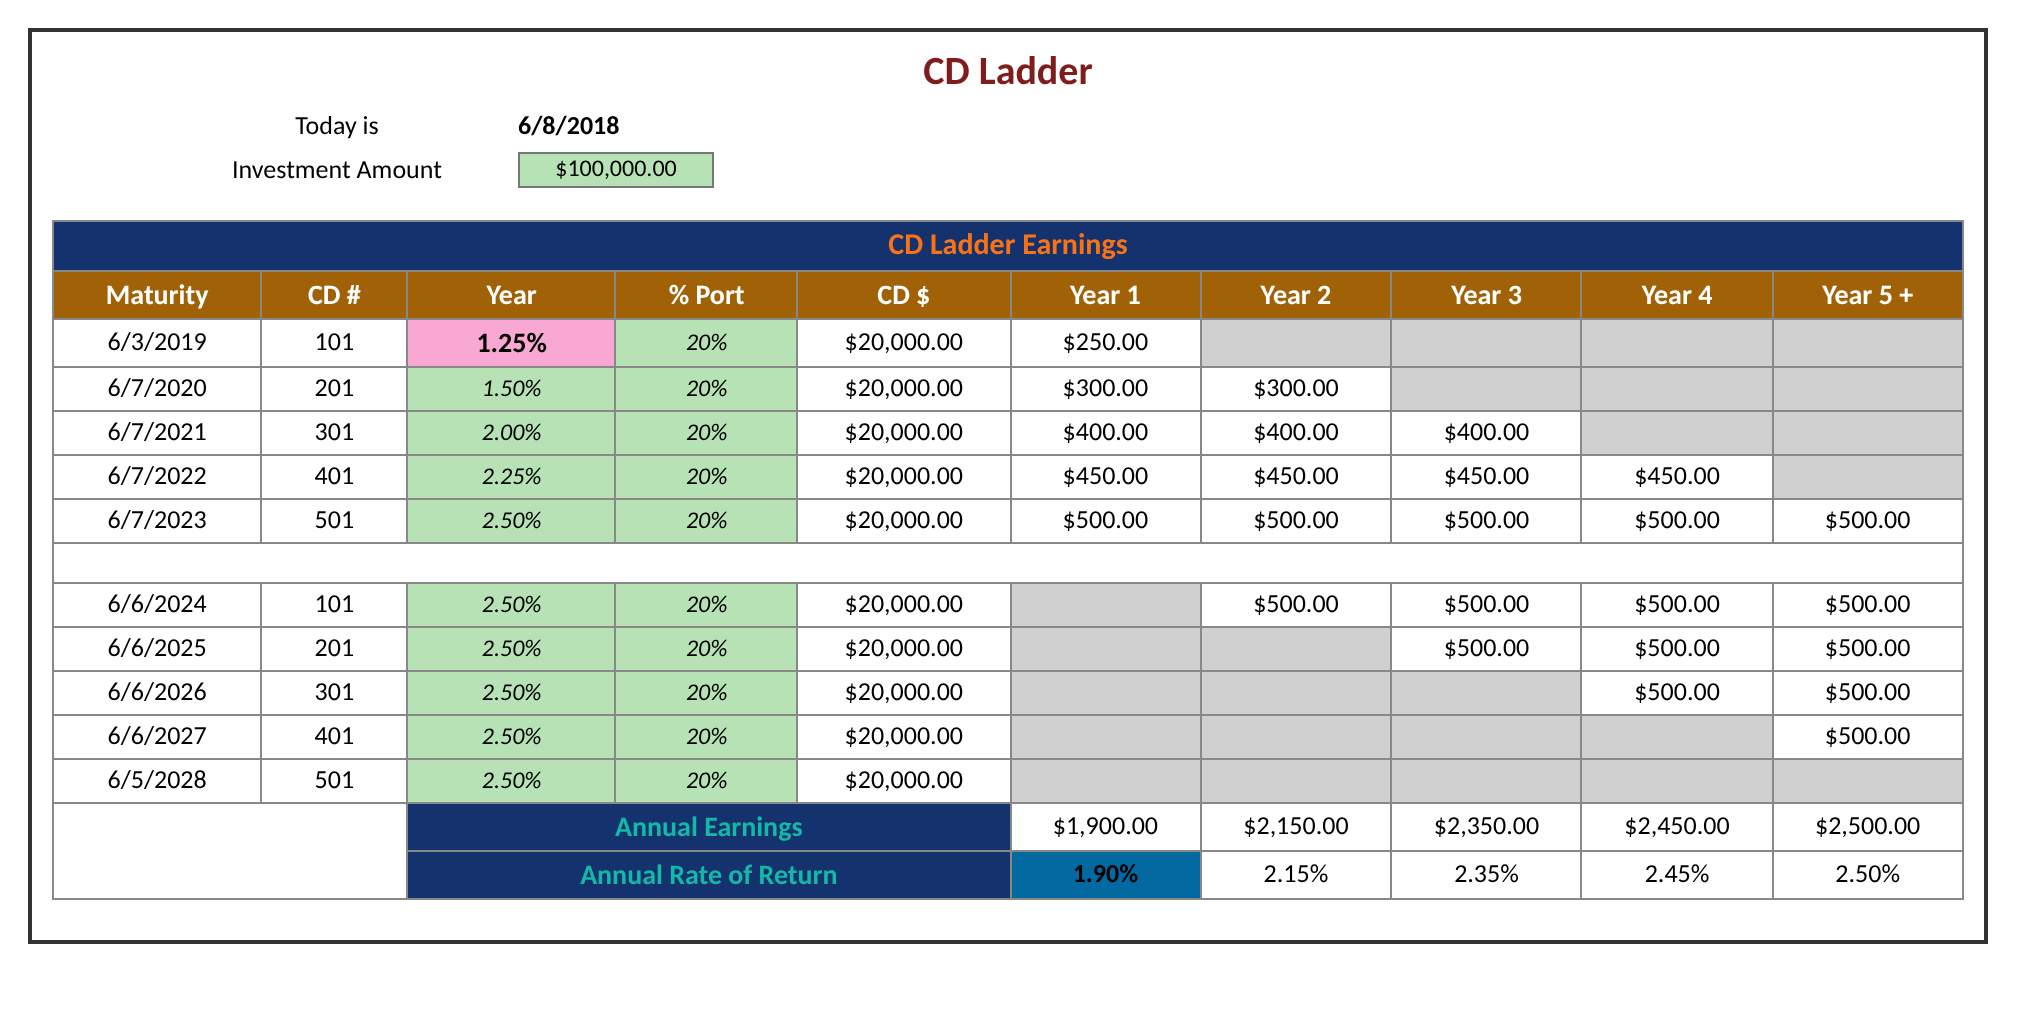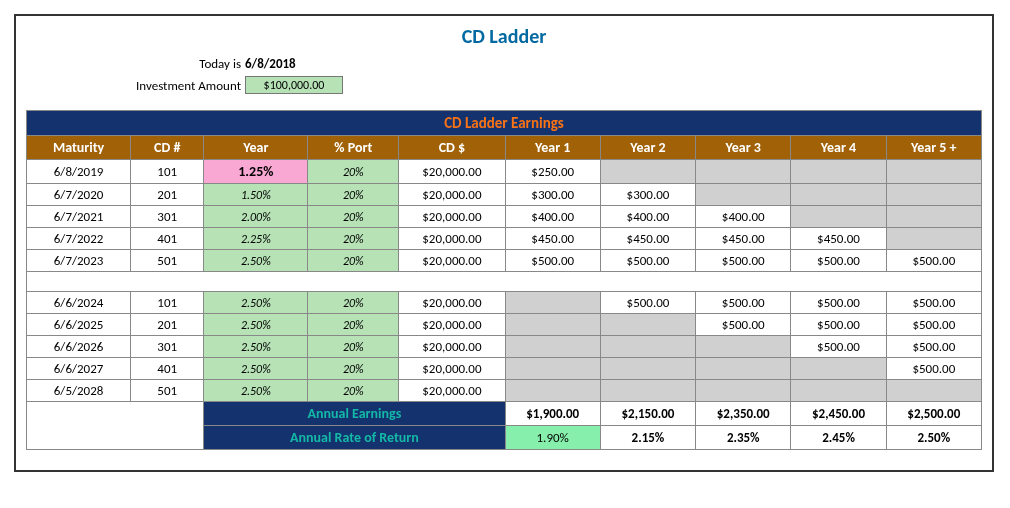--- a/index.html
+++ b/index.html
@@ -11,38 +11,38 @@
     background:#fff;
   }
   .outer {
     border:2px solid #333;
     width:980px;
     box-sizing:border-box;
     padding:6px 10px 20px 10px;
   }
   .page-title {
     text-align:center;
-    color:#0369a1;
+    color:#7f1d1d;
     font-weight:bold;
     font-size:20px;
     margin:2px 0 4px 0;
   }
   .top-info {
     margin-left:70px;
     margin-bottom:14px;
   }
   .top-row {
     display:flex;
     align-items:center;
     height:22px;
   }
   .top-label {
     width:145px;
-    text-align:right;
-    padding-right:4px;
+    text-align:center;
+    padding-right:18px;
   }
   .top-val-bold {
     font-weight:bold;
   }
   .invest-input {
     border:1px solid #777;
     background:#b6e2b6;
     font-size:12px;
     width:84px;
     text-align:center;
@@ -108,26 +108,26 @@
     border-top:1px solid #888;border-bottom:1px solid #888;
     height:6px;padding:0;background:#fff;
   }
   .footer-label {
     background:#14326e;color:#14b8a6;font-weight:bold;
     text-align:right;padding-right:10px;font-size:14px;
     border-color:#14326e;
   }
   .footer-blank-left {border:1px solid #888;background:#fff;}
   .footer-val {
-    font-weight:bold;text-align:right;padding-right:8px;
+    font-weight:normal;text-align:right;padding-right:8px;
     border:1px solid #888;
     margin-top:25px;
   }
   .footer-val-highlight {
-    background:#86efac;font-weight:normal;text-align:right;
+    background:#0369a1;font-weight:bold;text-align:right;
     padding-right:8px;border:1px solid #333;
   }
 </style>
 </head>
 <body>
 
 <div class="outer">
   <div class="page-title">CD Ladder</div>
 
   <div class="top-info">
@@ -154,21 +154,21 @@
           <th class="col-amt">CD $</th>
           <th class="col-y">Year 1</th>
           <th class="col-y">Year 2</th>
           <th class="col-y">Year 3</th>
           <th class="col-y">Year 4</th>
           <th class="col-y">Year 5 +</th>
         </tr>
     </tbody>
       <tbody id="tbody1">
         <tr>
-          <td class="cell-maturity">6/8/2019</td>
+          <td class="cell-maturity">6/3/2019</td>
           <td class="cell-cd">101</td>
           <td class="cell-rate-highlight">1.25%</td>
           <td class="cell-port">20%</td>
           <td class="cell-amt">$20,000.00</td>
           <td class="cell-y">$250.00</td>
           <td class="cell-y cell-shade"></td>
           <td class="cell-y cell-shade"></td>
           <td class="cell-y cell-shade"></td>
           <td class="cell-y cell-shade"></td>
         </tr>

